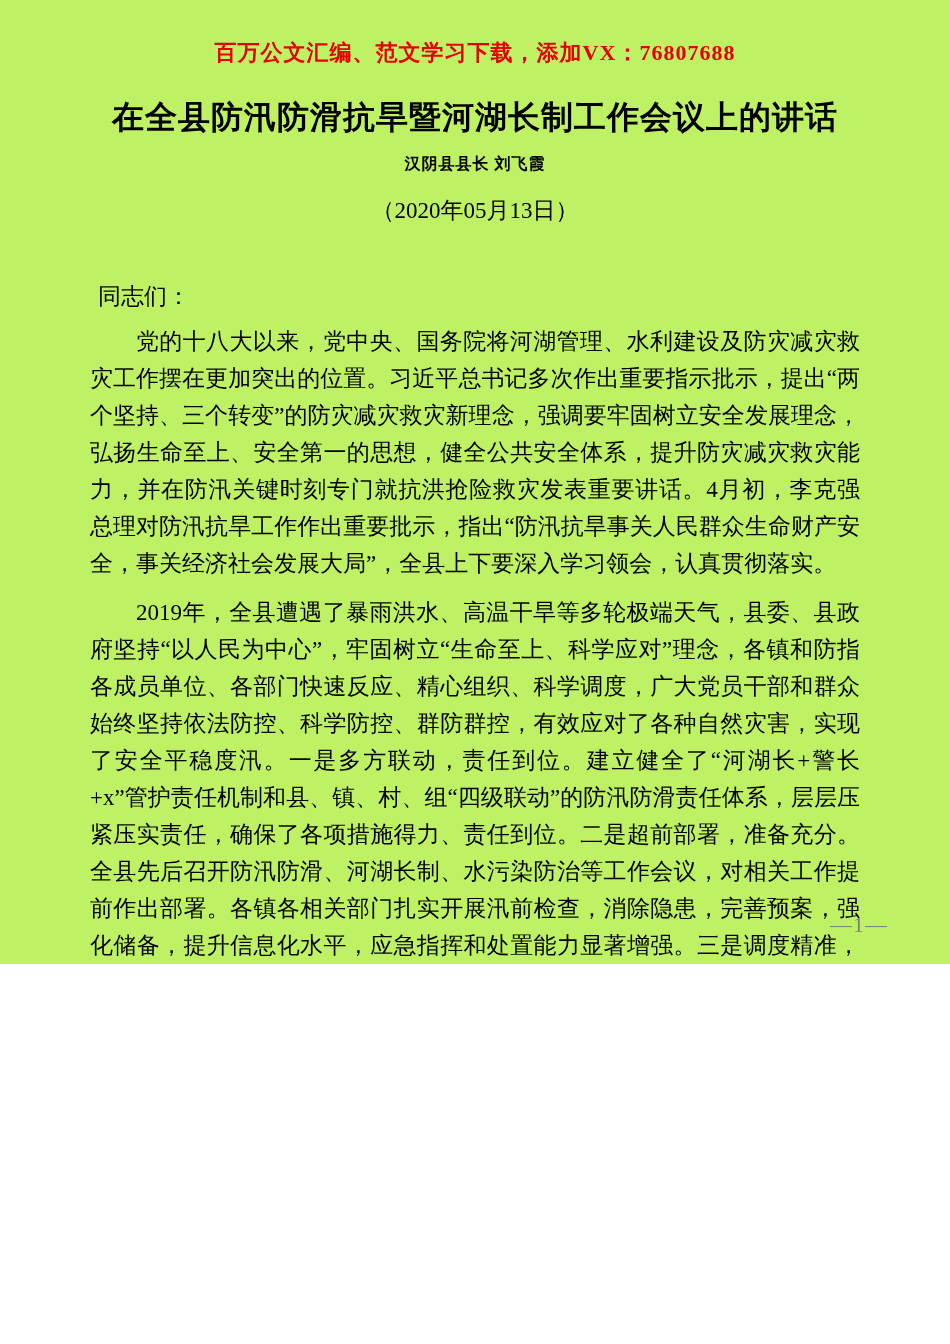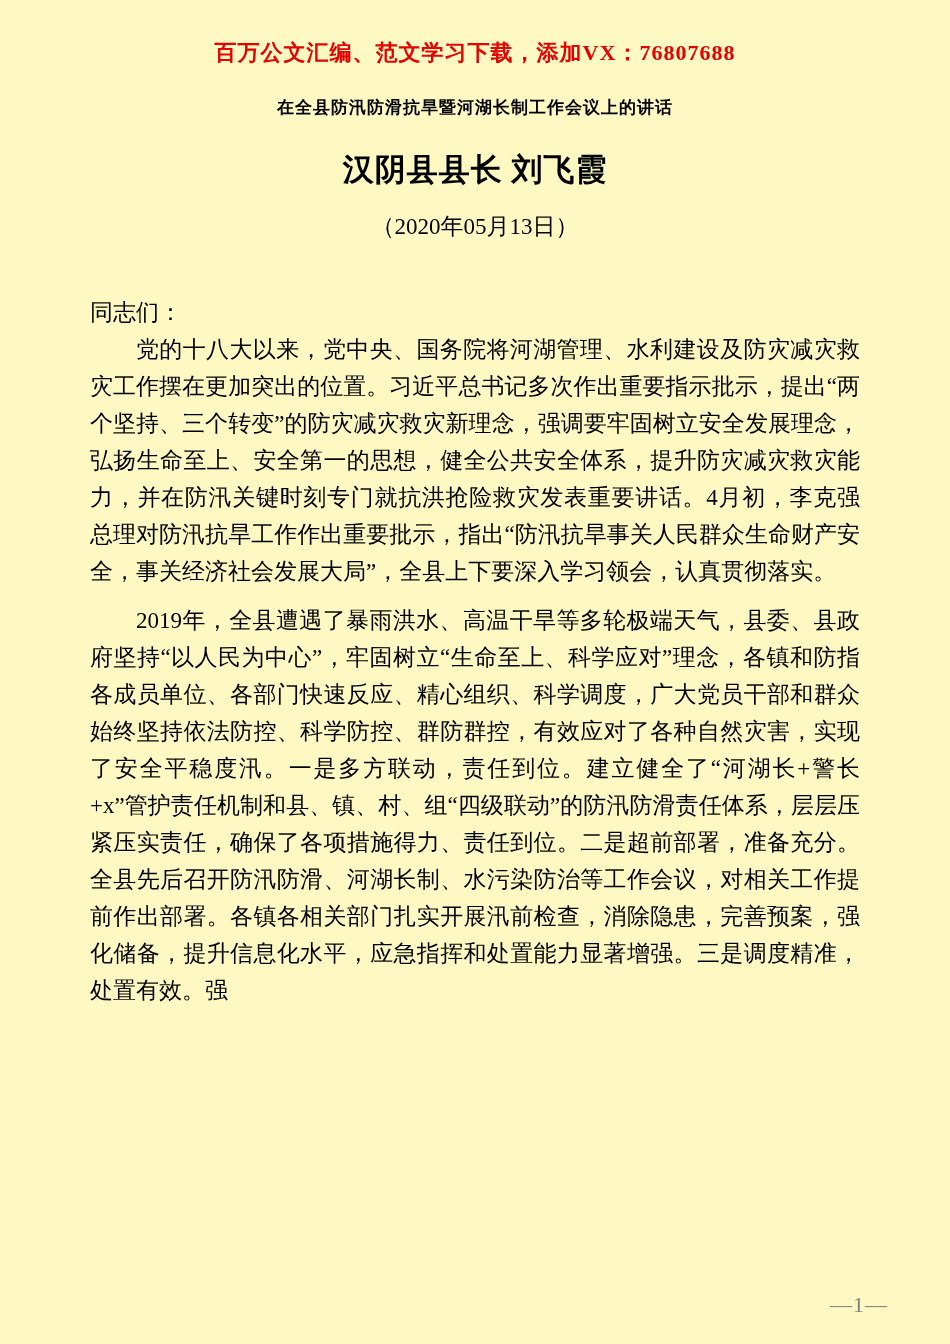--- a/index.html
+++ b/index.html
@@ -3,66 +3,66 @@
 <meta charset="utf-8">
 <style>
   html, body {
     margin: 0;
     padding: 0;
     background: #ffffff;
   }
   .page {
     position: relative;
     width: 950px;
-    height: 1344px;
+    height: 964px;
     margin: 0 auto;
-    background: #fef9c3;
+    background: #bef264;
     box-sizing: border-box;
     padding: 38px 90px 0 90px;
     font-family: "Liberation Serif", "DejaVu Serif", serif;
     color: #000000;
     overflow: hidden;
   }
   .header-notice {
     text-align: center;
     color: #e60000;
     font-size: 22px;
     font-weight: 600;
     letter-spacing: 1px;
   }
   .title {
     margin: 28px 0 0 0;
     text-align: center;
-    font-size: 17px;
+    font-size: 32px;
     font-weight: 700;
     letter-spacing: 1px;
   }
   .author {
-    margin-top: 30px;
+    margin-top: 14px;
     text-align: center;
-    font-size: 31px;
+    font-size: 16px;
     font-weight: 700;
     letter-spacing: 1px;
     font-family: Liberation Serif, serif;
   }
   .date {
     margin-top: 20px;
     text-align: center;
     font-size: 23px;
     font-weight: 400;
   }
   .body-text {
     margin-top: 52px;
     font-size: 23px;
     line-height: 37px;
     text-align: justify;
   }
   .salutation {
     text-indent: 0;
-    margin: 0;
+    margin: 8px;
   }
   .para {
     margin: 0;
     text-indent: 2em;
   }
   .para.heading {
     font-weight: 700;
   }
   .para.spaced {
     margin-top: 12px;

